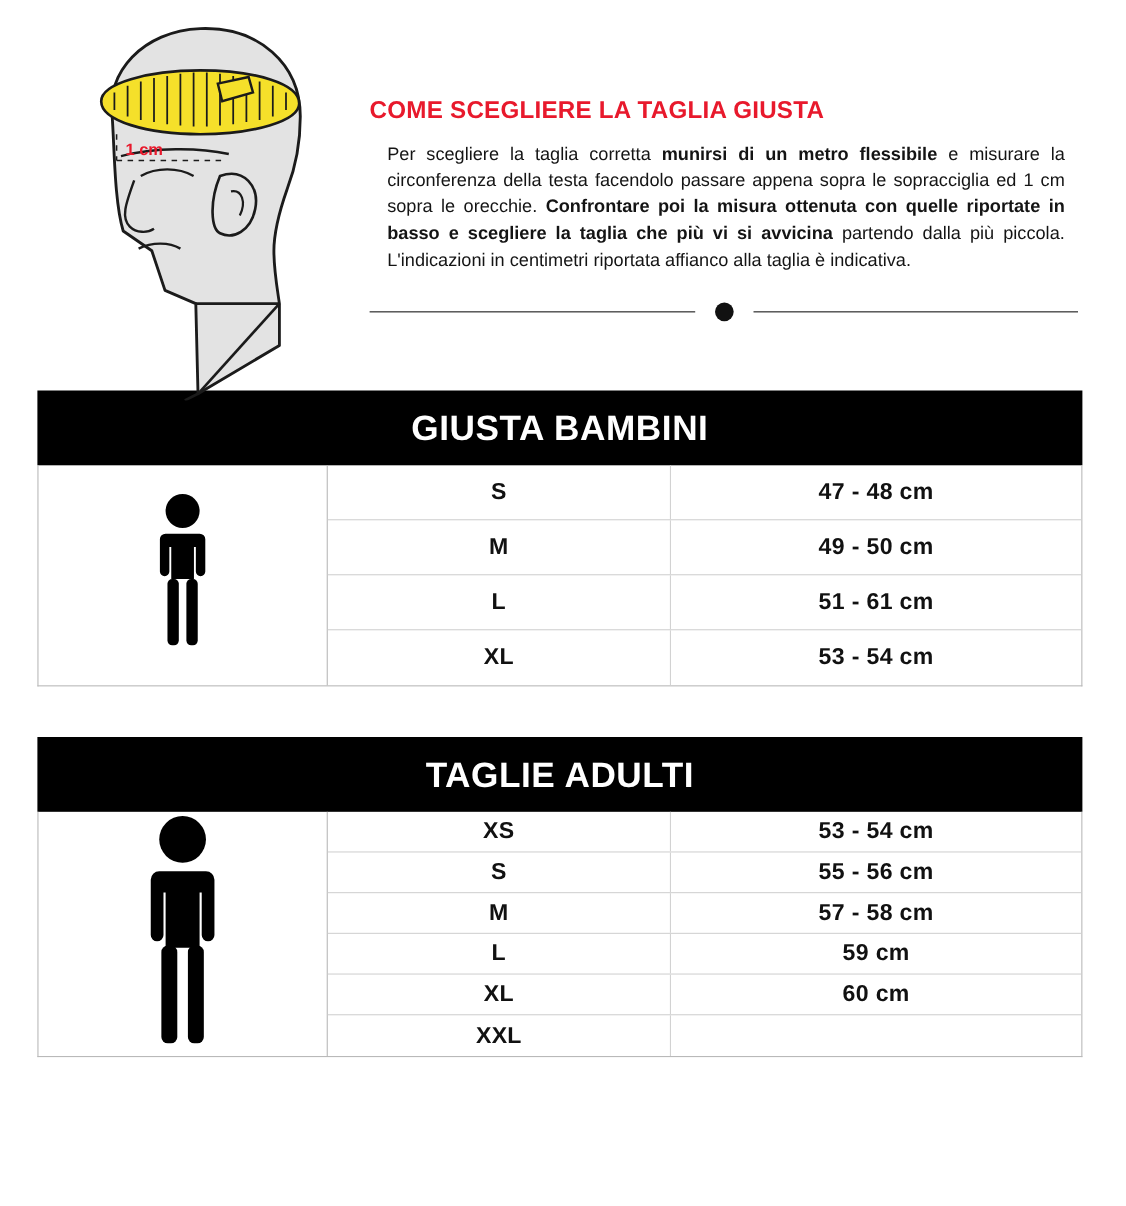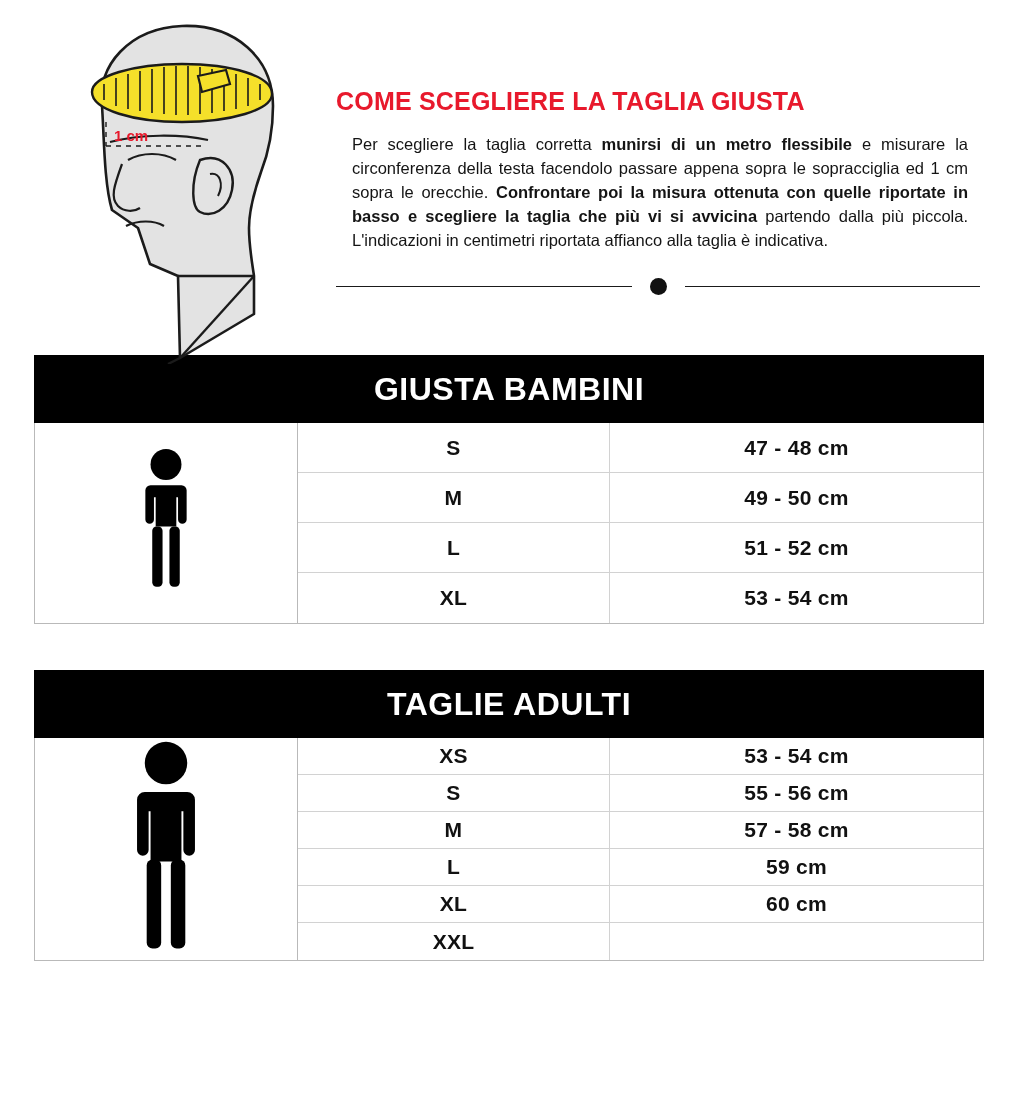--- a/index.html
+++ b/index.html
@@ -32,21 +32,21 @@
   }
 
   .intro-col {
     flex: 1 1 auto;
     padding-left: 16px;
     padding-top: 78px;
   }
 
   .intro-title {
     color: #e8192c;
-    font-size: 25px;
+    font-size: 22px;
     font-weight: bold;
     letter-spacing: 0.2px;
     margin: 0 0 14px 0;
     line-height: 1.1;
   }
 
   .intro-body {
     font-size: 16.5px;
     line-height: 1.46;
     text-align: justify;
@@ -226,21 +226,21 @@
       <div class="size-row">
         <div class="size-label">S</div>
         <div class="size-value">47 - 48 cm</div>
       </div>
       <div class="size-row">
         <div class="size-label">M</div>
         <div class="size-value">49 - 50 cm</div>
       </div>
       <div class="size-row">
         <div class="size-label">L</div>
-        <div class="size-value">51 - 52 cm</div>
+        <div class="size-value">51 - 61 cm</div>
       </div>
       <div class="size-row">
         <div class="size-label">XL</div>
         <div class="size-value">53 - 54 cm</div>
       </div>
     </div>
   </div>
 </div>
 
 <div class="table-block second adults-block">

